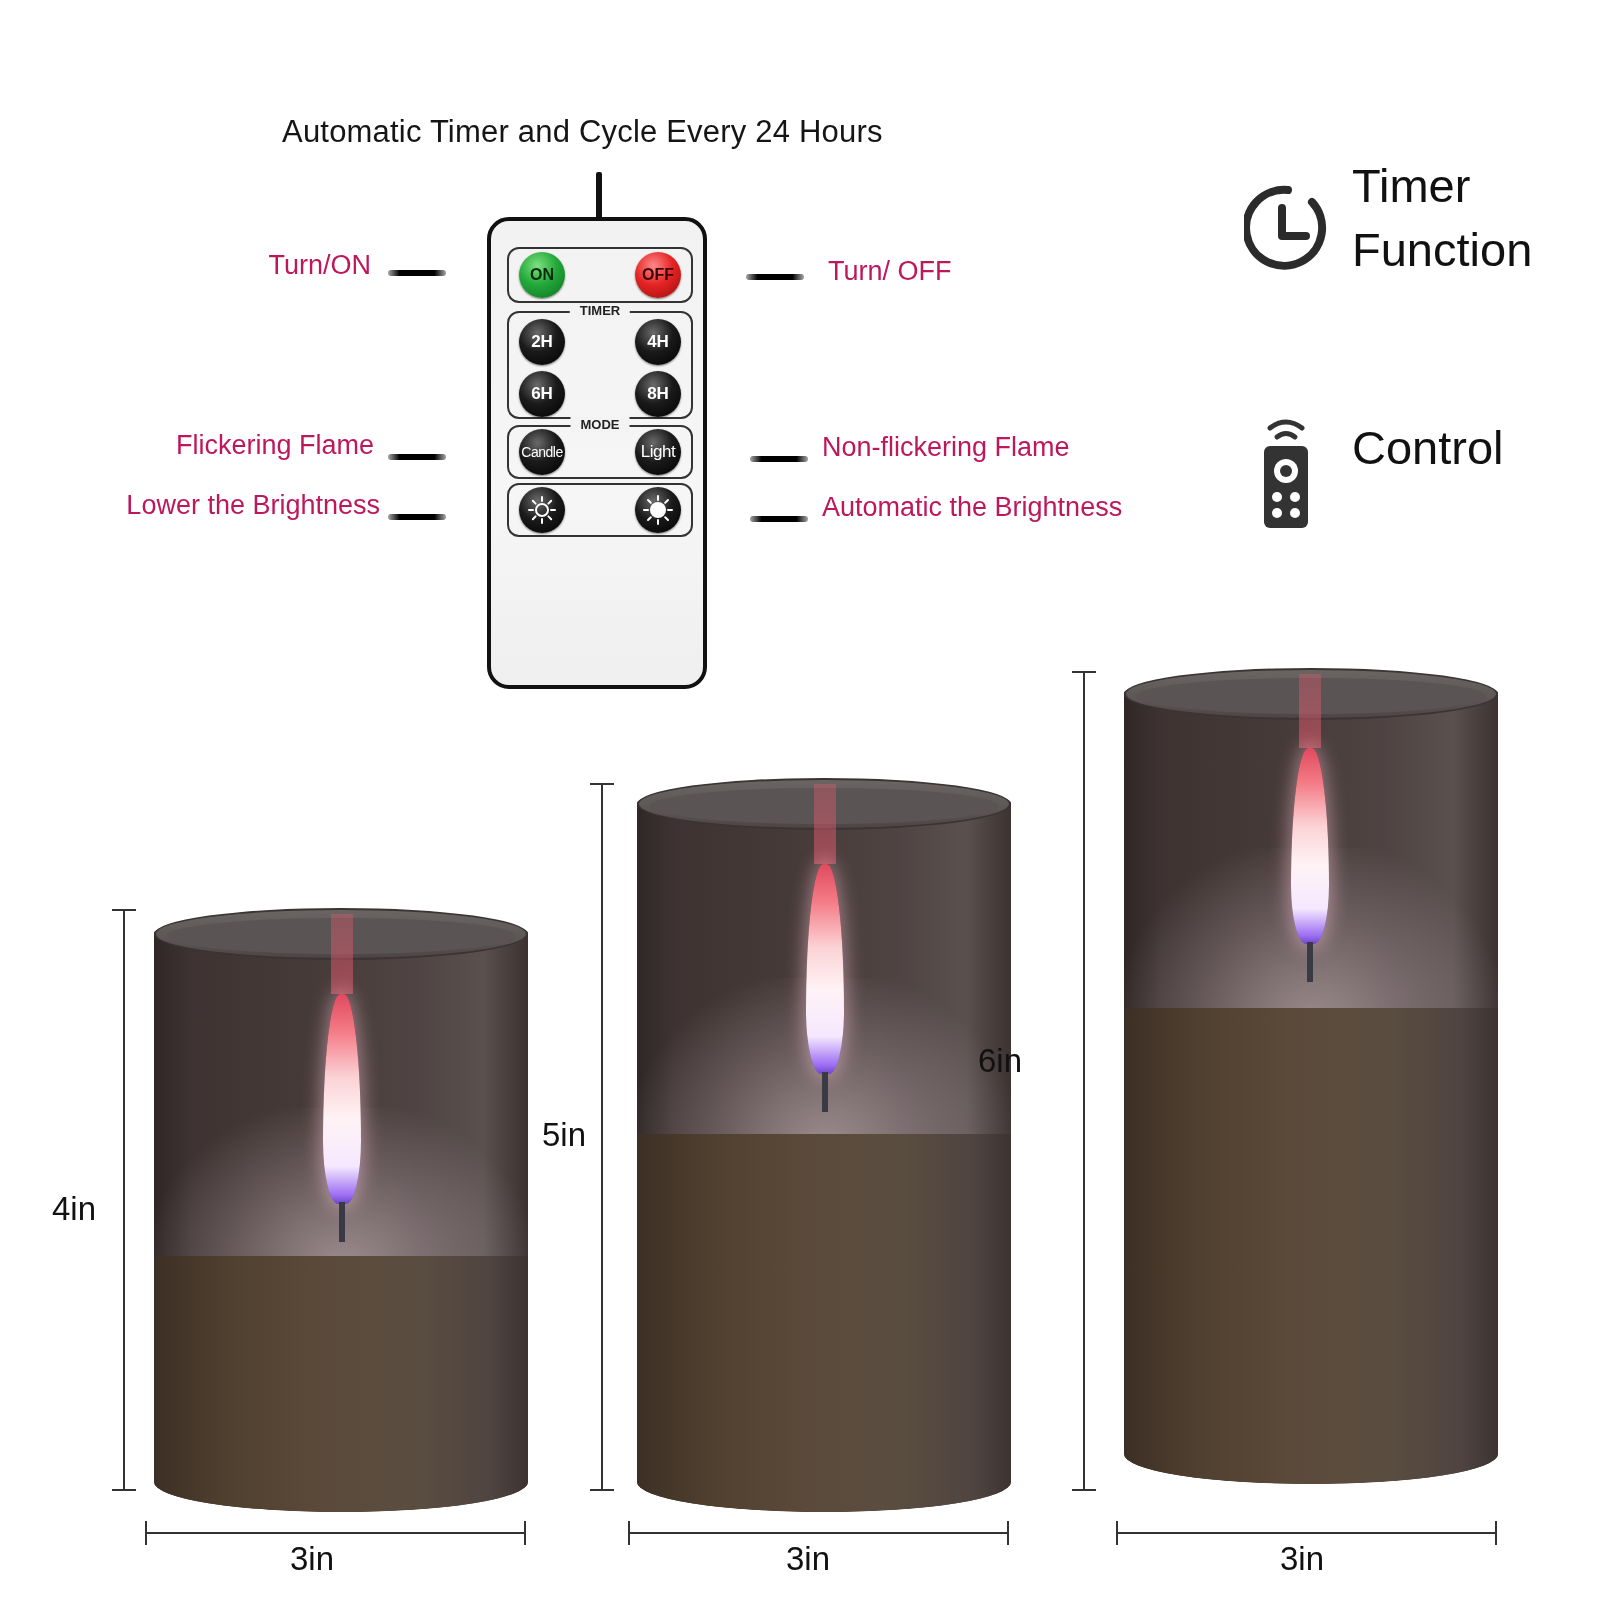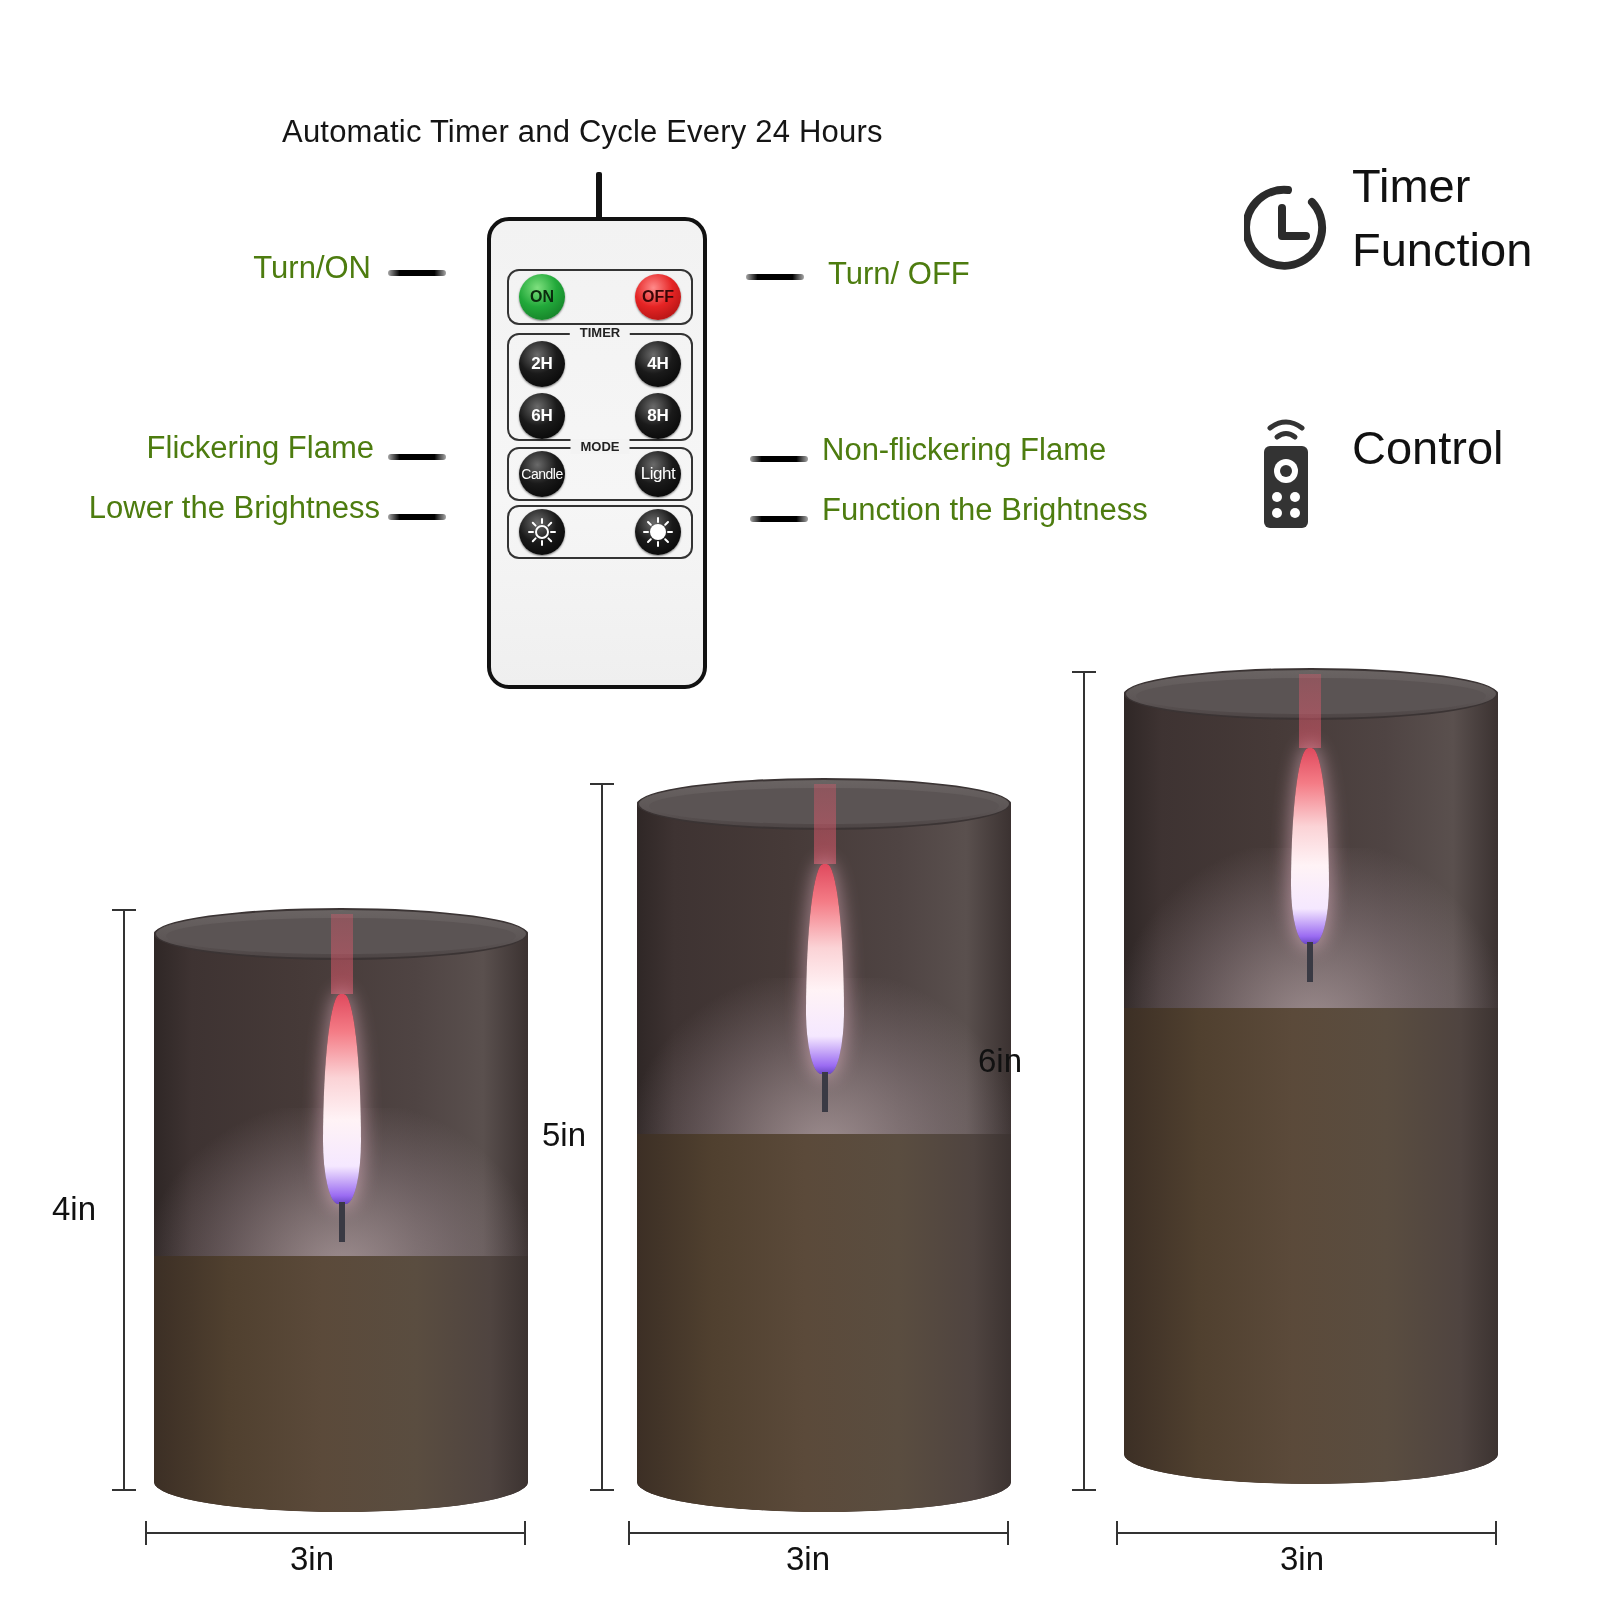--- a/index.html
+++ b/index.html
@@ -7,29 +7,29 @@
   body { position: relative; font-family: "Liberation Sans", "DejaVu Sans", sans-serif; color: #111; }
 
   .abs { position: absolute; }
 
   
   .headline { left: 282px; top: 114px; font-size: 31px; color: #151515; white-space: nowrap; letter-spacing: 0.2px; }
   .headline-line { left: 596px; top: 172px; width: 6px; height: 196px;
     background: linear-gradient(to bottom, #111 0%, #111 70%, rgba(17,17,17,0) 100%); border-radius: 2px; }
 
   
-  .callout { font-size: 31px; color: #4d7c0f; white-space: nowrap; }
+  .callout { font-size: 27px; color: #be185d; white-space: nowrap; }
   .callout.left { text-align: right; }
   .leader { height: 6px; width: 58px; border-radius: 3px;
     background: linear-gradient(to right, rgba(0,0,0,0.35), #000 20%, #000 80%, rgba(0,0,0,0.35)); }
 
   
   .remote { left: 487px; top: 217px; width: 220px; height: 472px; border: 4px solid #111;
     border-radius: 22px; background: linear-gradient(to bottom, #f2f2f2, #f6f6f6 60%, #efefef); }
-  .remote-group { position: absolute; left: 16px; width: 186px; border: 2px solid #333; border-radius: 12px; margin-top: 22px; }
+  .remote-group { position: absolute; left: 16px; width: 186px; border: 2px solid #333; border-radius: 12px; }
   .group-label { position: absolute; top: -10px; left: 50%; transform: translateX(-50%);
     background: #f3f3f3; padding: 0 10px; font-size: 13px; font-weight: bold; color: #222; white-space: nowrap; }
   .rbtn { position: absolute; width: 46px; height: 46px; border-radius: 50%;
     display: flex; align-items: center; justify-content: center; font-weight: bold; color: #fff; font-size: 17px;
     background: radial-gradient(circle at 40% 30%, #6a6a6a 0%, #1a1a1a 45%, #000 100%);
     box-shadow: 0 1px 2px rgba(0,0,0,0.5); }
   .rbtn.on { background: radial-gradient(circle at 40% 30%, #7fe07f 0%, #22a93a 45%, #0f6e20 100%); color: #0b2b0e; font-size: 16px; }
   .rbtn.off { background: radial-gradient(circle at 40% 30%, #ff8a8a 0%, #e52424 45%, #9c0c0c 100%); color: #3a0606; font-size: 16px; }
   .rbtn.small-text { font-size: 14px; letter-spacing: -0.5px; font-weight: normal; }
 
@@ -80,21 +80,21 @@
 <div class="abs callout left" style="right:1220px; top:490px;">Lower the Brightness</div>
 <div class="abs leader" style="left:388px; top:514px;"></div>
 
 <div class="abs leader" style="left:746px; top:274px;"></div>
 <div class="abs callout" style="left:828px; top:256px;">Turn/ OFF</div>
 
 <div class="abs leader" style="left:750px; top:456px;"></div>
 <div class="abs callout" style="left:822px; top:432px;">Non-flickering Flame</div>
 
 <div class="abs leader" style="left:750px; top:516px;"></div>
-<div class="abs callout" style="left:822px; top:492px;">Function the Brightness</div>
+<div class="abs callout" style="left:822px; top:492px;">Automatic the Brightness</div>
 
 <div class="abs remote">
 
   <div class="remote-group" style="top:26px; height:56px;">
     <div class="rbtn on" style="left:10px; top:3px;">ON</div>
     <div class="rbtn off" style="right:10px; top:3px;">OFF</div>
   </div>
 
   <div class="remote-group" style="top:90px; height:108px;">
     <span class="group-label">TIMER</span>

